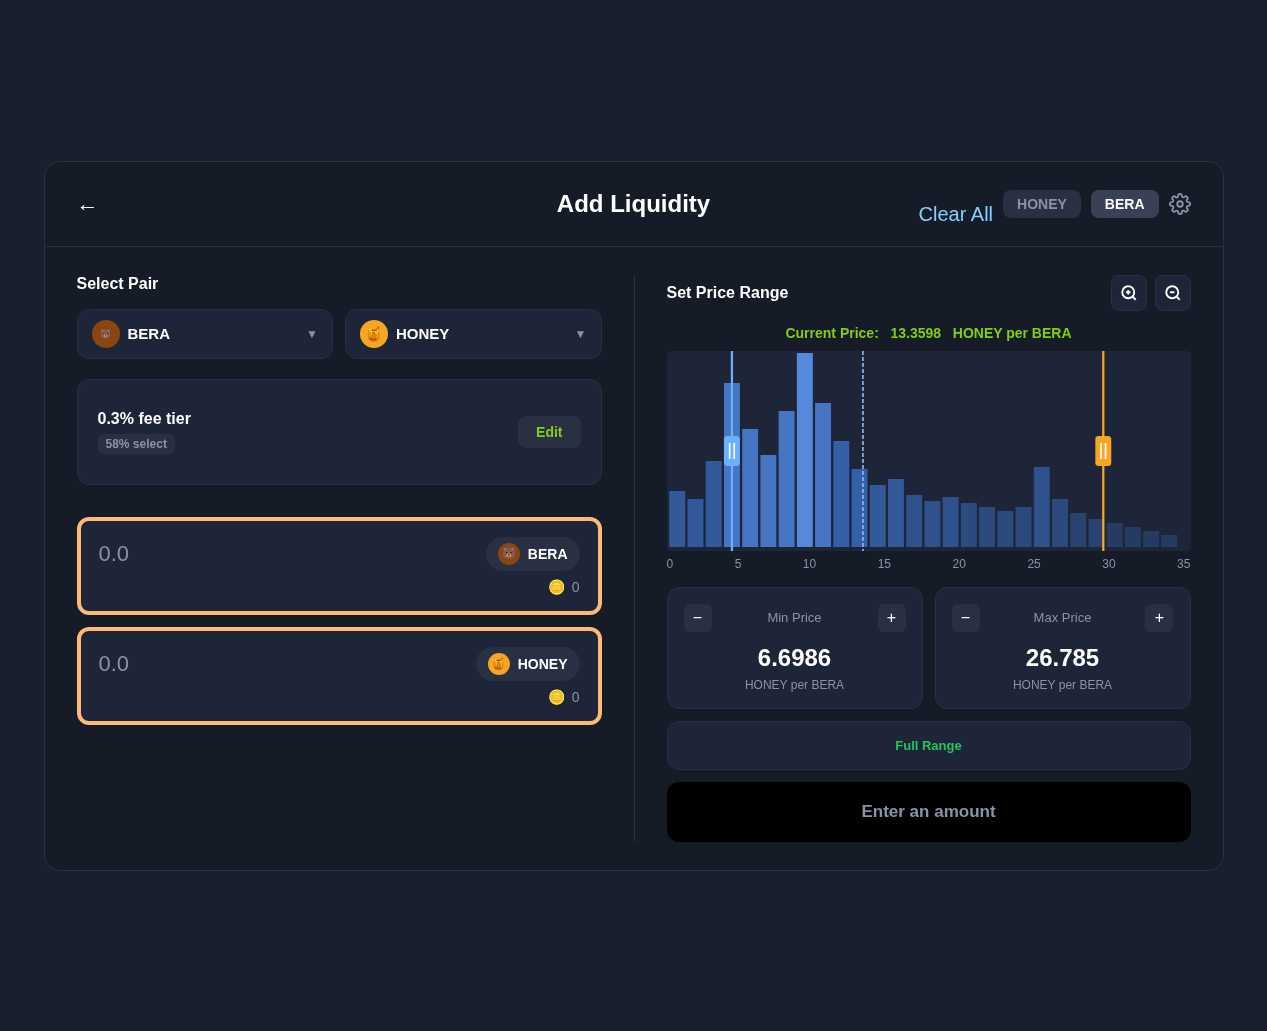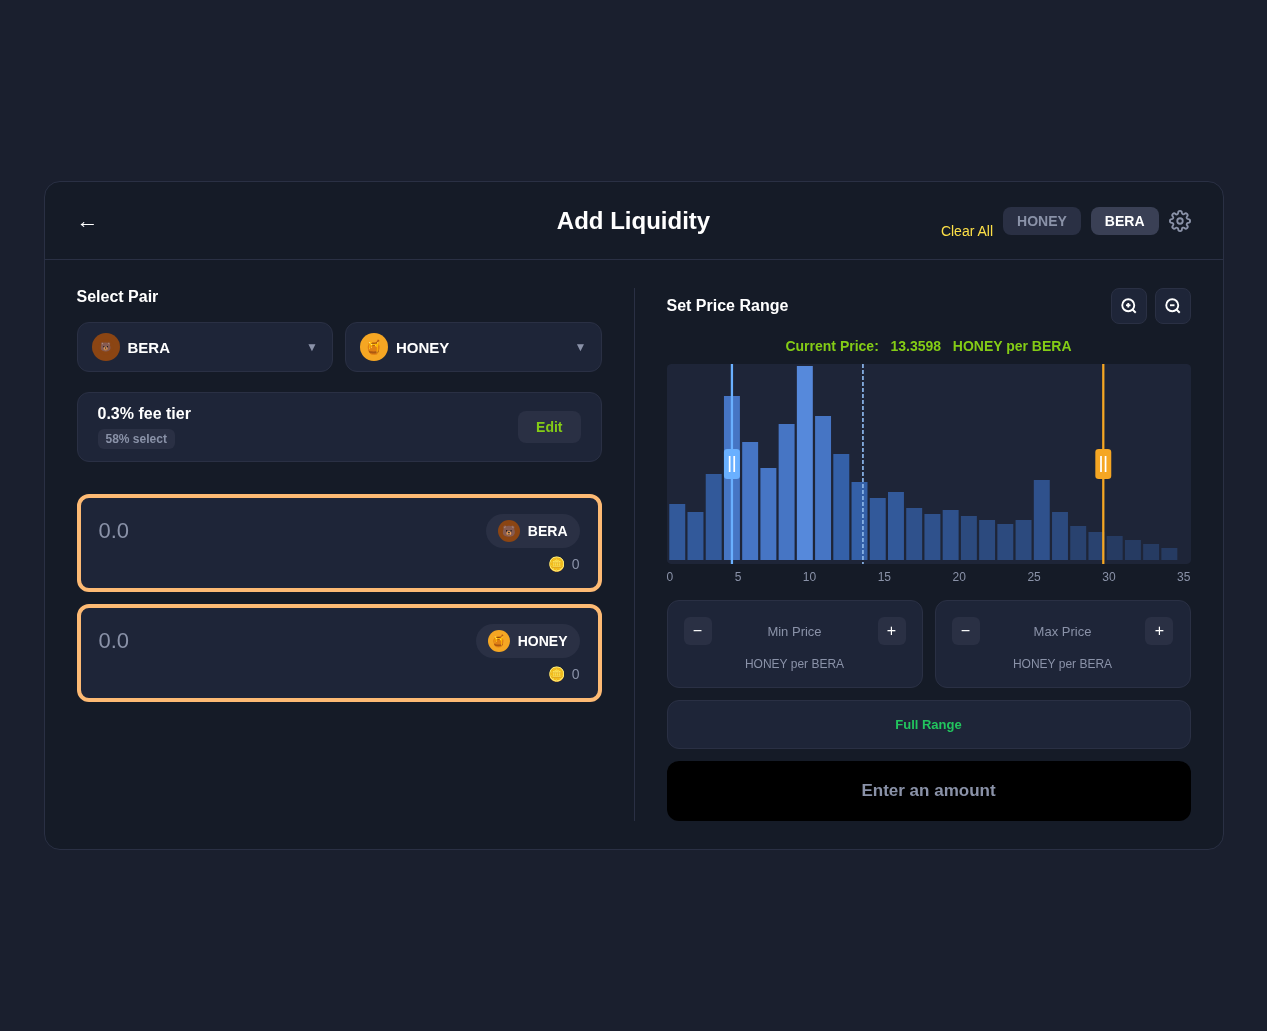--- a/index.html
+++ b/index.html
@@ -44,24 +44,24 @@
       position: absolute;
       left: 50%;
       transform: translateX(-50%);
     }
     .header-right {
       display: flex;
       align-items: center;
       gap: 10px;
     }
     .clear-all-btn {
-      color: #fde047;
+      color: #7dd3fc;
       background: none;
       border: none;
-      font-size: 14px;
+      font-size: 20px;
       cursor: pointer;
       font-weight: 500;
       margin-top: 21px;
     }
     .token-tab {
       padding: 6px 14px;
       border-radius: 8px;
       font-size: 14px;
       font-weight: 600;
       cursor: pointer;
@@ -151,21 +151,21 @@
     }
     .chevron-down {
       color: #8a92a8;
       font-size: 12px;
     }
     
     .fee-tier-box {
       background: #1e2538;
       border: 1px solid #2a3044;
       border-radius: 12px;
-      padding: 12px 20px;
+      padding: 30px 20px;
       display: flex;
       align-items: center;
       justify-content: space-between;
       margin-bottom: 32px;
       gap: 12px;
     }
     .fee-info .fee-label {
       font-size: 16px;
       font-weight: 600;
       color: #ffffff;
@@ -547,28 +547,30 @@
       </div>
 
       
       <div class="price-controls">
         <div class="price-box">
           <div class="price-box-header">
             <button class="price-adjust-btn">−</button>
             <span class="price-label">Min Price</span>
             <button class="price-adjust-btn">+</button>
           </div>
+          <div class="price-value">6.6986</div>
           <div class="price-unit">HONEY per BERA</div>
         </div>
         <div class="price-box">
           <div class="price-box-header">
             <button class="price-adjust-btn">−</button>
             <span class="price-label">Max Price</span>
             <button class="price-adjust-btn">+</button>
           </div>
+          <div class="price-value">26.785</div>
           <div class="price-unit">HONEY per BERA</div>
         </div>
       </div>
 
       
       <button class="full-range-btn">Full Range</button>
 
       
       <button class="enter-amount-btn">Enter an amount</button>
     </div>

